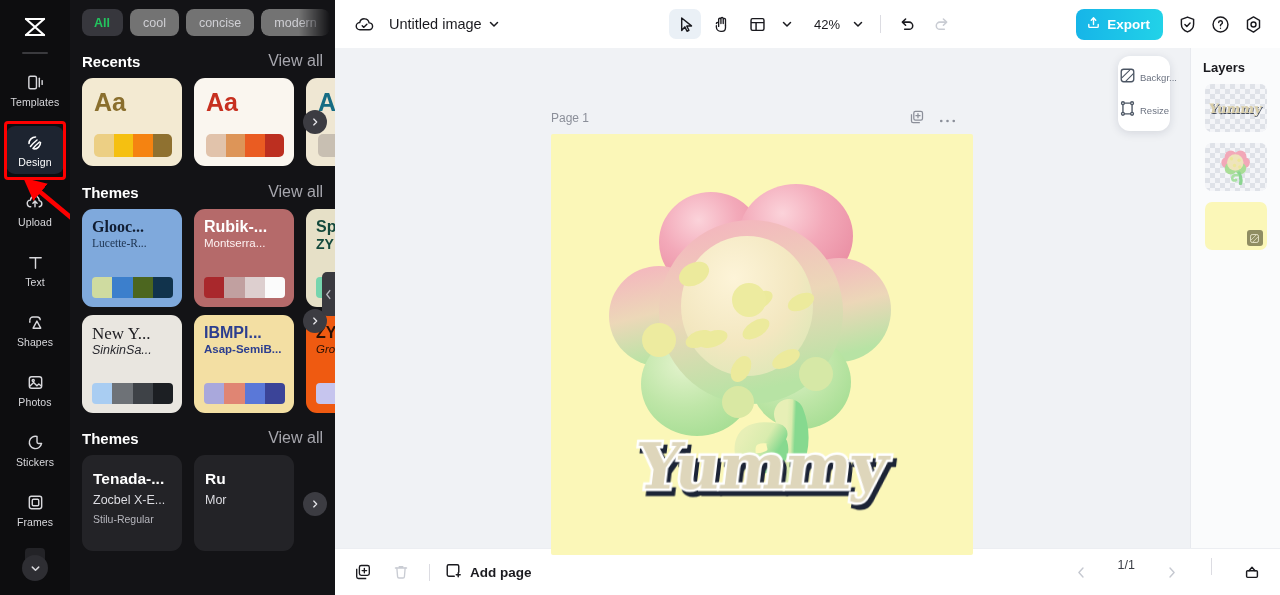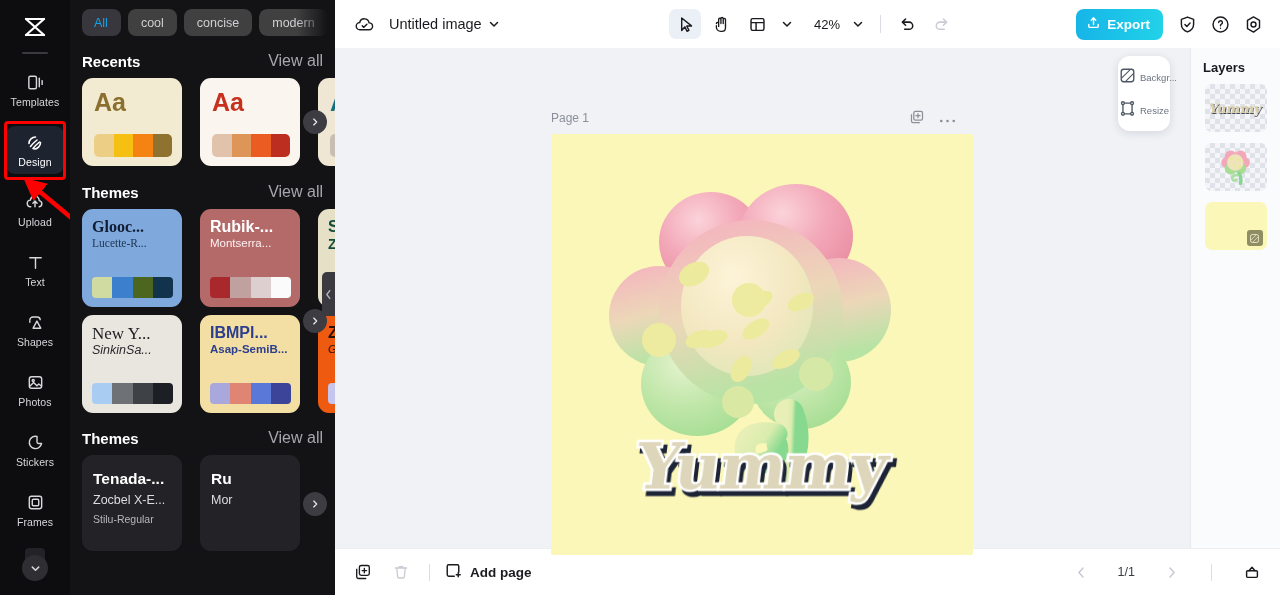--- a/index.html
+++ b/index.html
@@ -47,36 +47,36 @@
   }
   .annot-arrow { position:absolute; left: 24px; top: 178px; width: 68px; height: 58px; pointer-events:none; }
 
   
   .panel {
     width: 265px; flex: 0 0 265px; height: 595px;
     background: #131316; position: relative; overflow: hidden;
   }
   .chips { display: flex; gap: 7px; padding: 9px 10px 8px 12px; align-items: center; }
   .chip {
-    height: 27px; padding: 0 13px; border-radius: 8px; background: #404040;
+    height: 27px; padding: 0 13px; border-radius: 8px; background: #737373;
     color: #cfcfd4; font-size: 12.5px; display: flex; align-items: center;
     cursor: pointer; white-space: nowrap;
   }
-  .chip.active { background: #37373d; color: #0ea5e9; font-weight: normal; padding-left: 12px; }
+  .chip.active { background: #37373d; color: #22c55e; font-weight: bold; padding-left: 12px; }
   .chip.faded { -webkit-mask-image: linear-gradient(90deg,#000 55%,transparent 100%);
                 mask-image: linear-gradient(90deg,#000 55%,transparent 100%); }
 
   .sec-head {
     display: flex; align-items: flex-end; justify-content: space-between;
     padding: 8px 12px 8px 12px;
   }
   .sec-title { color: #ffffff; font-size: 15px; font-weight: bold; }
   .sec-viewall { color: #a6a6ad; font-size: 16px; cursor: pointer; }
 
-  .row { display: flex; gap: 18px; padding: 0 0 0 12px; position: relative; }
+  .row { display: flex; gap: 12px; padding: 0 0 0 12px; position: relative; }
   .row-wrap { position: relative; }
 
   
   .rcard {
     width: 100px; height: 88px; border-radius: 11px; flex: 0 0 100px;
     padding: 12px 10px 9px 12px; display: flex; flex-direction: column;
     justify-content: space-between; overflow: hidden; cursor: pointer;
   }
   .rcard .aa { font-size: 25px; font-weight: bold; line-height: 1; font-family: "Liberation Sans", sans-serif; }
   .swatches { display: flex; height: 23px; border-radius: 5px; overflow: hidden; }
@@ -174,21 +174,21 @@
       linear-gradient(45deg,#dfe2e8 25%,transparent 25%,transparent 75%,#dfe2e8 75%);
     background-size: 10px 10px; background-position: 0 0, 5px 5px; background-color:#f4f5f8;
   }
   .bottombar {
     height: 47px; flex: 0 0 47px; background: #fff; border-top: 1px solid #eceef2;
     display: flex; align-items: center; padding: 0 14px; gap: 10px;
   }
   .bb-icon { width: 28px; height: 28px; display:flex; align-items:center; justify-content:center; cursor:pointer; }
   .addpage { display: flex; align-items: center; gap: 8px; cursor: pointer; font-size: 13.5px; color: #1a1a1f; font-weight: bold; }
   .bb-sep { width: 1px; height: 17px; background: #dcdce2; margin: 0 4px; }
-  .bb-right { margin-left: auto; display: flex; align-items: center; gap: 22px; }
+  .bb-right { margin-left: auto; display: flex; align-items: flex-start; gap: 22px; }
   .pagenum { font-size: 12.5px; color: #3a3d45; }
 
   
   .yummy {
     position: absolute; left: 50%; top: 296px; transform: translateX(-50%) skewX(-7deg);
     font-family: "DejaVu Serif", serif; font-weight: bold; font-size: 63px;
     color: #ded6bb; letter-spacing: -1px; white-space: nowrap;
     -webkit-text-stroke: 5px #ffffff; paint-order: stroke fill;
     filter: drop-shadow(4px 5px 0 #1c2436);
   }

